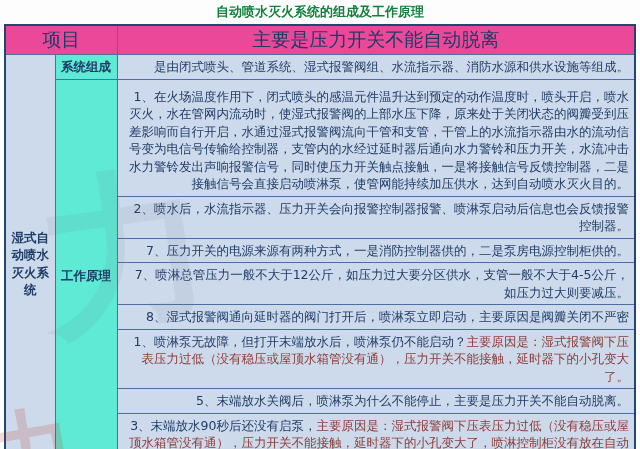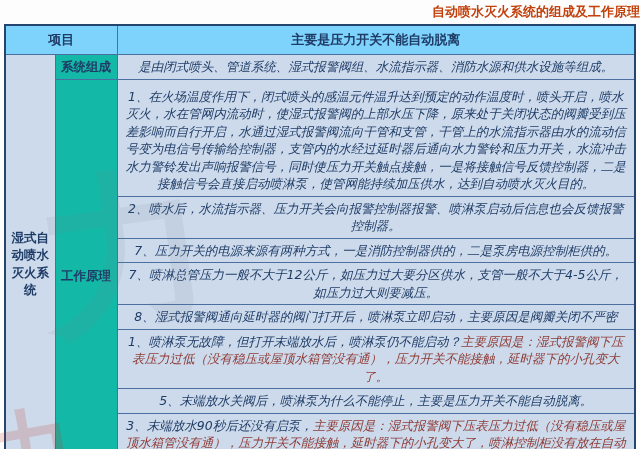--- a/index.html
+++ b/index.html
@@ -4,22 +4,22 @@
 <style>
   html, body { margin: 0; padding: 0; }
   body {
     width: 640px; height: 449px;
     background: #fdfdfd;
     font-family: "DejaVu Sans", "Liberation Sans", sans-serif;
     position: relative;
     overflow: hidden;
   }
   .page-title {
-    text-align: right;
-    color: #c2410c;
+    text-align: center;
+    color: #15803d;
     font-weight: bold;
     font-size: 13px;
     padding: 4px 0 4px 0;
     line-height: 16px;
   }
   table.main {
     border-collapse: collapse;
     table-layout: fixed;
     width: 632px;
     margin: 0 4px;
@@ -29,41 +29,41 @@
   table.main td {
     border: 1px solid #4a6fa0;
     color: #1f3c67;
     font-size: 12.5px;
     line-height: 17.5px;
     padding: 3px 5px;
     vertical-align: middle;
     word-break: break-all;
   }
   tr.head td {
-    background: #7dd3fc;
-    font-weight: bold;
+    background: #ec4899;
+    font-weight: normal;
     text-align: center;
     height: 22px;
-    font-size: 13px;
+    font-size: 19px;
   }
   td.syslabel {
     text-align: center;
     font-weight: bold;
     font-size: 13px;
     line-height: 20px;
     padding: 2px 4px;
     background: #ccdaeb;
   }
   td.sublabel {
     text-align: center;
     font-weight: bold;
     font-size: 12.5px;
-    background: #14b8a6;
+    background: #5eead4;
   }
-  td.content { text-align: center; padding: 4px 6px; font-style: italic; }
+  td.content { text-align: right; padding: 4px 6px; }
   td.content.first { padding-top: 8px; }
   .red { color: #8f3b36; }
   .watermark {
     position: absolute;
     pointer-events: none;
     font-weight: bold;
     z-index: 5;
   }
   .wm-gray {
     left: 40px; top: 140px;

